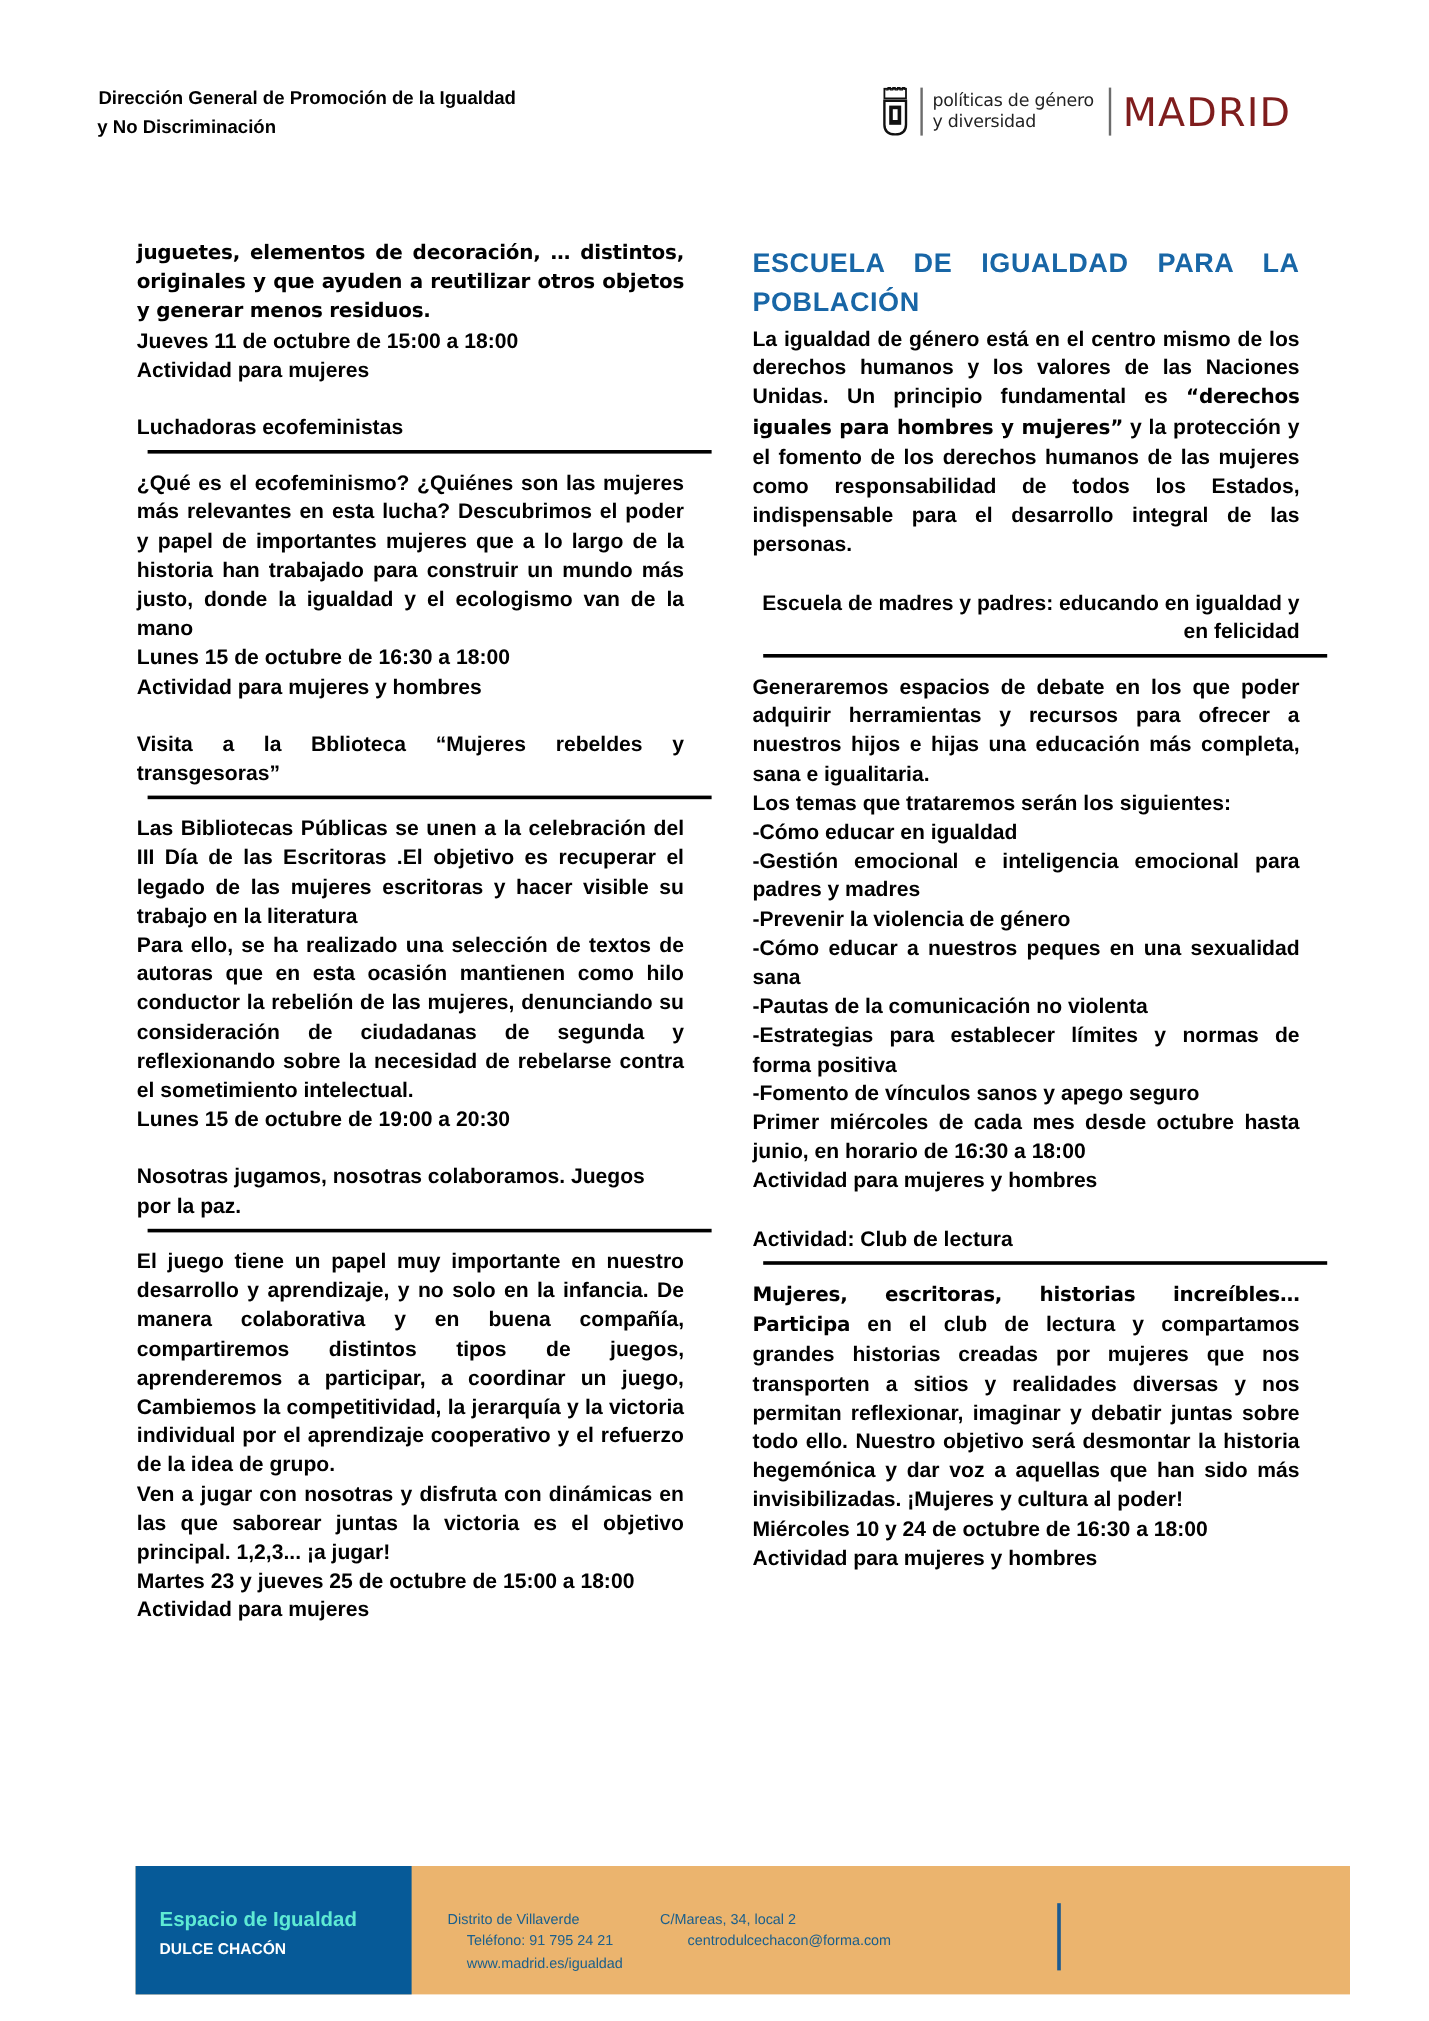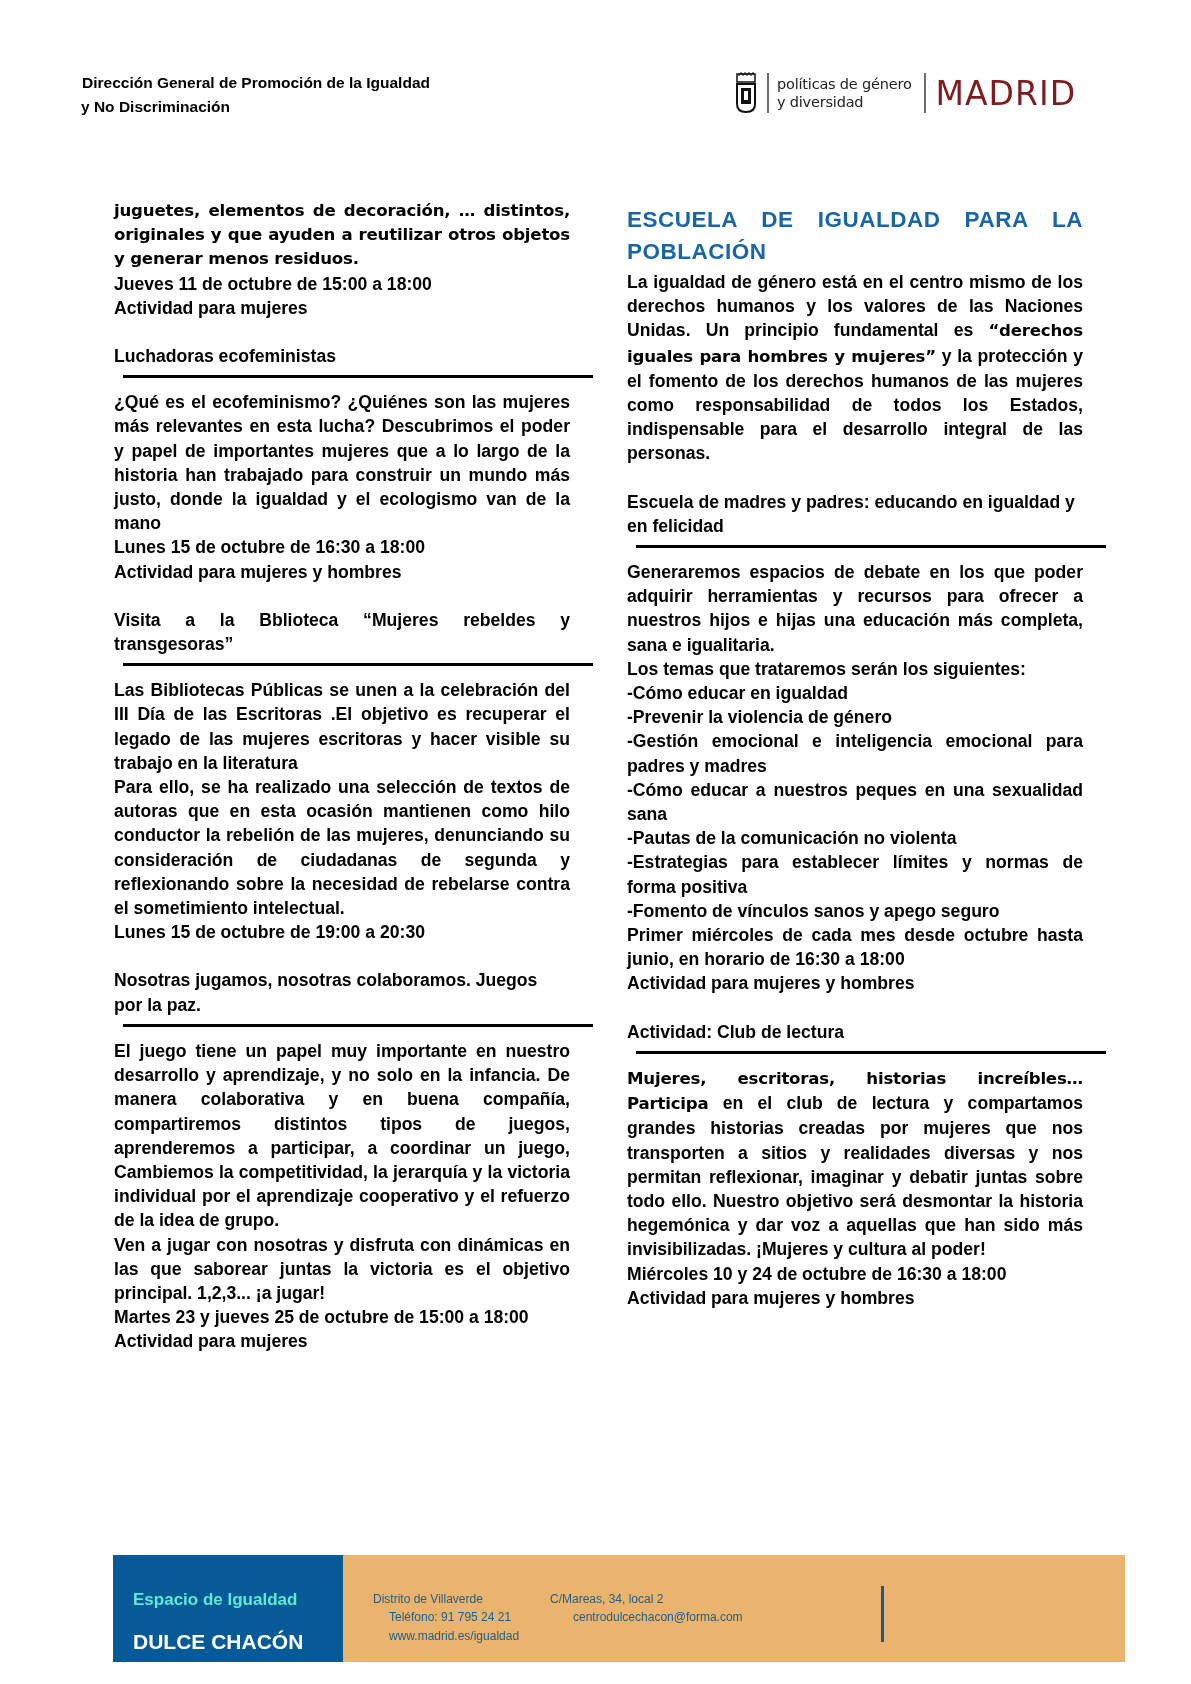--- a/index.html
+++ b/index.html
@@ -24,21 +24,21 @@
   .bj { font-weight: bold; }
   .sect-title { font-weight: bold; margin: 0; text-align: justify; }
   .rule { height: 3px; background: #000; margin: 7px -23px 12px 9px; }
   .gap { height: 24px; }
   .blue-title { color: #1866a6; font-weight: bold; font-size: 22.5px; line-height: 32px; letter-spacing: 0.5px; text-align: justify; text-align-last: left; }
   .semi { font-family: "DejaVu Sans", sans-serif; font-size: 16.6px; letter-spacing: -0.2px; }
 
   .footer { position: absolute; left: 113px; top: 1555px; width: 1012px; height: 107px; background: #ebb46e; }
   .footer .blue { position: absolute; left: 0; top: 0; width: 230px; height: 107px; background: #065a98; }
   .footer .name1 { position: absolute; left: 20px; top: 35px; color: #5eead4; font-weight: bold; font-size: 17px; }
-  .footer .name2 { position: absolute; left: 20px; top: 75px; color: #ffffff; font-weight: bold; font-size: 21px; }
+  .footer .name2 { position: absolute; left: 20px; top: 61px; color: #ffffff; font-weight: bold; font-size: 13px; }
   .footer .info { position: absolute; color: #1a5f8c; font-size: 12px; line-height: 18px; }
   .footer .sep { position: absolute; left: 768px; top: 31px; width: 3px; height: 56px; background: #1a5a92; }
 </style>
 </head>
 <body>
 
 <div class="hdr-org">
   <div>Dirección General de Promoción de la Igualdad</div>
   <div class="l2">y No Discriminación</div>
 </div>
@@ -86,27 +86,27 @@
   <p>Ven a jugar con nosotras y disfruta con dinámicas en las que saborear juntas la victoria es el objetivo principal. 1,2,3... ¡a jugar!</p>
   <p class="bj">Martes 23 y jueves 25 de octubre de 15:00 a 18:00</p>
   <p class="b">Actividad para mujeres</p>
 </div>
 
 <div class="col col-right">
   <div class="blue-title">ESCUELA DE IGUALDAD PARA LA POBLACIÓN</div>
   <p style="margin-top:2px"><span>La igualdad de género está en el centro mismo de los derechos humanos y los valores de las Naciones Unidas. Un principio fundamental es </span><span class="semi">“derechos iguales para hombres y mujeres”</span><span> y la protección y el fomento de los derechos humanos de las mujeres como responsabilidad de todos los Estados, indispensable para el desarrollo integral de las personas.</span></p>
   <div class="gap"></div>
 
-  <p class="sect-title" style="text-align:left">Escuela de madres y padres: educando en igualdad y en felicidad</p>
+  <p class="sect-title" style="text-align:right">Escuela de madres y padres: educando en igualdad y en felicidad</p>
   <div class="rule"></div>
   <p>Generaremos espacios de debate en los que poder adquirir herramientas y recursos para ofrecer a nuestros hijos e hijas una educación más completa, sana e igualitaria.</p>
   <p>Los temas que trataremos serán los siguientes:</p>
   <p>-Cómo educar en igualdad</p>
+  <p>-Gestión emocional e inteligencia emocional para padres y madres</p>
   <p>-Prevenir la violencia de género</p>
-  <p>-Gestión emocional e inteligencia emocional para padres y madres</p>
   <p>-Cómo educar a nuestros peques en una sexualidad sana</p>
   <p>-Pautas de la comunicación no violenta</p>
   <p>-Estrategias para establecer límites y normas de forma positiva</p>
   <p>-Fomento de vínculos sanos y apego seguro</p>
   <p class="bj">Primer miércoles de cada mes desde octubre hasta junio, en horario de 16:30 a 18:00</p>
   <p class="b">Actividad para mujeres y hombres</p>
   <div class="gap"></div>
 
   <p class="sect-title" style="text-align:left">Actividad: Club de lectura</p>
   <div class="rule"></div>

